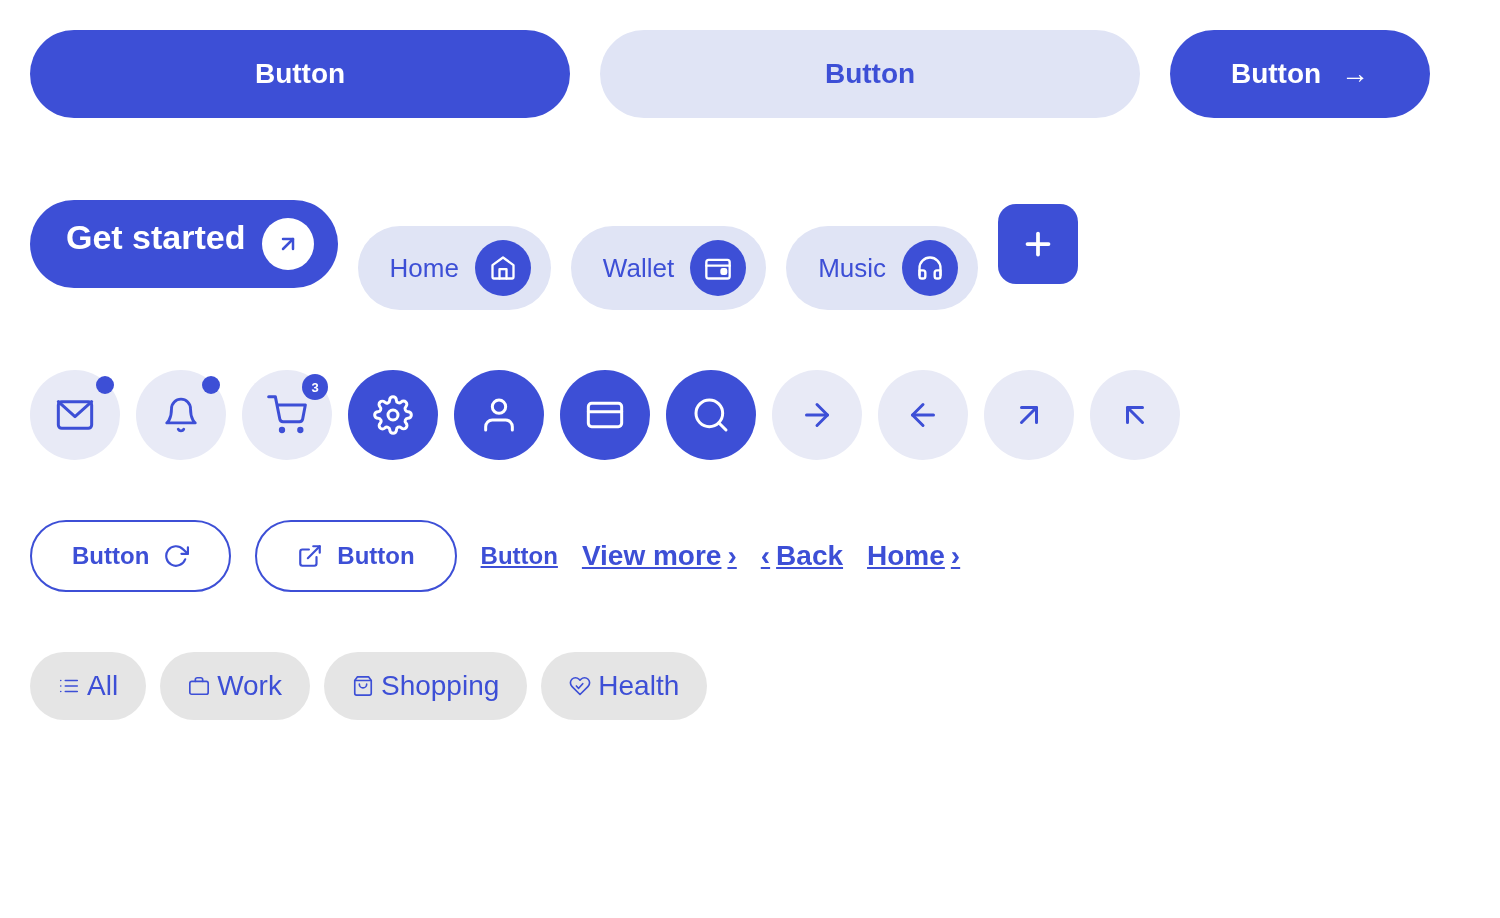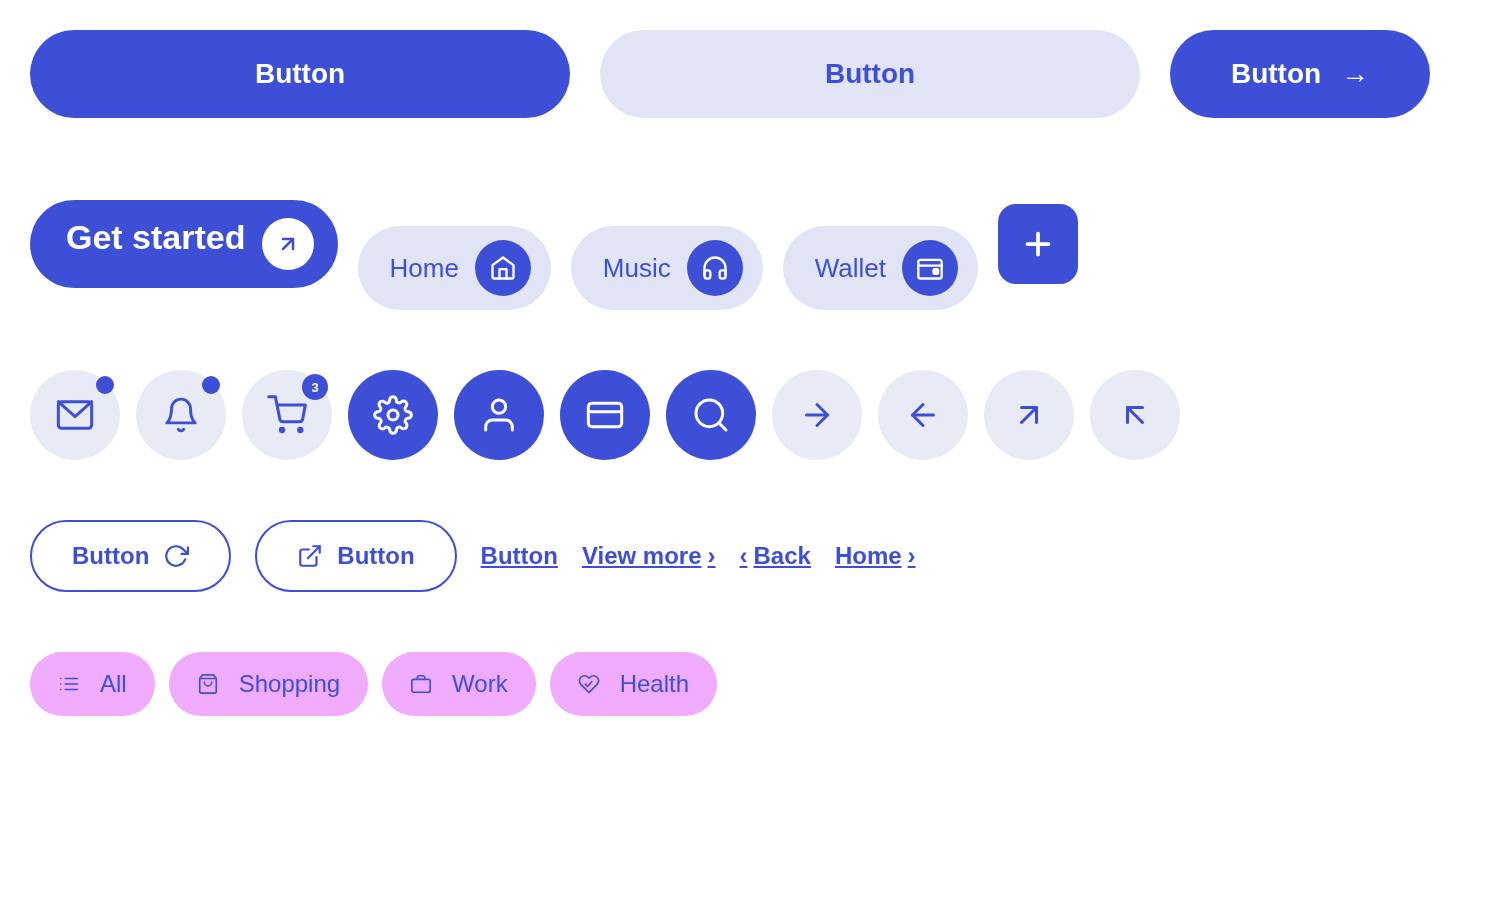--- a/index.html
+++ b/index.html
@@ -213,49 +213,49 @@
       border: none;
       font-size: 24px;
       font-weight: 600;
       cursor: pointer;
       text-decoration: underline;
     }
     .btn-text-link-arrow {
       color: #3d4fd6;
       background: none;
       border: none;
-      font-size: 24px;
+      font-size: 28px;
       font-weight: 600;
       cursor: pointer;
       text-decoration: underline;
       display: flex;
       align-items: center;
       gap: 6px;
     }
 
     
     .row5 {
       display: flex;
       align-items: center;
       gap: 14px;
       padding: 0 10px;
       flex-wrap: nowrap;
     }
     .category-pill {
-      background: #f0abfc;
+      background: #e5e5e5;
       color: #3d4fd6;
       border: none;
       border-radius: 50px;
       padding: 18px 28px;
-      font-size: 24px;
+      font-size: 28px;
       font-weight: 500;
       cursor: pointer;
       display: flex;
       align-items: center;
-      gap: 20px;
+      gap: 7px;
       white-space: nowrap;
     }
 
     svg {
       display: block;
     }
   </style>
 </head>
 <body>
 
@@ -279,46 +279,46 @@
       </svg>
     </span>
   </button>
 
   <button class="btn-label-icon">
     <span>Home</span>
     <span class="btn-icon-circle-blue">
       <svg width="28" height="28" viewBox="0 0 24 24" fill="none" stroke="white" stroke-width="2" stroke-linecap="round" stroke-linejoin="round">
         <path d="M3 9.5L12 3l9 6.5V20a1 1 0 0 1-1 1H4a1 1 0 0 1-1-1V9.5z"></path>
         <polyline points="9 21 9 13 15 13 15 21"></polyline>
+      </svg>
+    </span>
+  </button>
+
+  <button class="btn-label-icon">
+    <span>Wallet</span>
+    <span class="btn-icon-circle-blue">
+      <svg width="28" height="28" viewBox="0 0 24 24" fill="none" stroke="white" stroke-width="2" stroke-linecap="round" stroke-linejoin="round">
+        <rect x="2" y="5" width="20" height="16" rx="2"></rect>
+        <line x1="2" y1="10" x2="22" y2="10"></line>
+        <rect x="15" y="13" width="4" height="4" rx="1" fill="white"></rect>
       </svg>
     </span>
   </button>
 
   <button class="btn-label-icon">
     <span>Music</span>
     <span class="btn-icon-circle-blue">
       <svg width="28" height="28" viewBox="0 0 24 24" fill="none" stroke="white" stroke-width="2" stroke-linecap="round" stroke-linejoin="round">
         <path d="M3 18v-6a9 9 0 0 1 18 0v6"></path>
         <path d="M21 19a2 2 0 0 1-2 2h-1a2 2 0 0 1-2-2v-3a2 2 0 0 1 2-2h3z"></path>
         <path d="M3 19a2 2 0 0 0 2 2h1a2 2 0 0 0 2-2v-3a2 2 0 0 0-2-2H3z"></path>
       </svg>
     </span>
   </button>
 
-  <button class="btn-label-icon">
-    <span>Wallet</span>
-    <span class="btn-icon-circle-blue">
-      <svg width="28" height="28" viewBox="0 0 24 24" fill="none" stroke="white" stroke-width="2" stroke-linecap="round" stroke-linejoin="round">
-        <rect x="2" y="5" width="20" height="16" rx="2"></rect>
-        <line x1="2" y1="10" x2="22" y2="10"></line>
-        <rect x="15" y="13" width="4" height="4" rx="1" fill="white"></rect>
-      </svg>
-    </span>
-  </button>
-
   <button class="btn-square-blue">
     <svg width="36" height="36" viewBox="0 0 24 24" fill="none" stroke="white" stroke-width="2.5" stroke-linecap="round">
       <line x1="12" y1="5" x2="12" y2="19"></line>
       <line x1="5" y1="12" x2="19" y2="12"></line>
     </svg>
   </button>
 </div>
 
 <div class="row3">
 
@@ -452,33 +452,33 @@
       <line x1="3" y1="12" x2="3.01" y2="12"></line>
       <line x1="3" y1="18" x2="3.01" y2="18"></line>
     </svg>
     <span>All</span>
   </button>
 
 
 
   <button class="category-pill">
     <svg width="22" height="22" viewBox="0 0 24 24" fill="none" stroke="#3d4fd6" stroke-width="1.8" stroke-linecap="round" stroke-linejoin="round">
+      <rect x="2" y="7" width="20" height="14" rx="2"></rect>
+      <path d="M16 7V5a2 2 0 0 0-2-2h-4a2 2 0 0 0-2 2v2"></path>
+    </svg>
+    <span>Work</span>
+  </button>
+
+  <button class="category-pill">
+    <svg width="22" height="22" viewBox="0 0 24 24" fill="none" stroke="#3d4fd6" stroke-width="1.8" stroke-linecap="round" stroke-linejoin="round">
       <path d="M6 2L3 6v14a2 2 0 0 0 2 2h14a2 2 0 0 0 2-2V6l-3-4z"></path>
       <line x1="3" y1="6" x2="21" y2="6"></line>
       <path d="M16 10a4 4 0 0 1-8 0"></path>
     </svg>
     <span>Shopping</span>
-  </button>
-
-  <button class="category-pill">
-    <svg width="22" height="22" viewBox="0 0 24 24" fill="none" stroke="#3d4fd6" stroke-width="1.8" stroke-linecap="round" stroke-linejoin="round">
-      <rect x="2" y="7" width="20" height="14" rx="2"></rect>
-      <path d="M16 7V5a2 2 0 0 0-2-2h-4a2 2 0 0 0-2 2v2"></path>
-    </svg>
-    <span>Work</span>
   </button>
 
   <button class="category-pill">
     <svg width="22" height="22" viewBox="0 0 24 24" fill="none" stroke="#3d4fd6" stroke-width="1.8" stroke-linecap="round" stroke-linejoin="round">
       <path d="M20.84 4.61a5.5 5.5 0 0 0-7.78 0L12 5.67l-1.06-1.06a5.5 5.5 0 0 0-7.78 7.78l1.06 1.06L12 21.23l7.78-7.78 1.06-1.06a5.5 5.5 0 0 0 0-7.78z"></path>
       <polyline points="8 12 10 14 16 9" stroke="white" stroke-width="0"></polyline>
       <path d="M8 12 l2.5 2.5 4.5-5"></path>
     </svg>
     <span>Health</span>
   </button>

